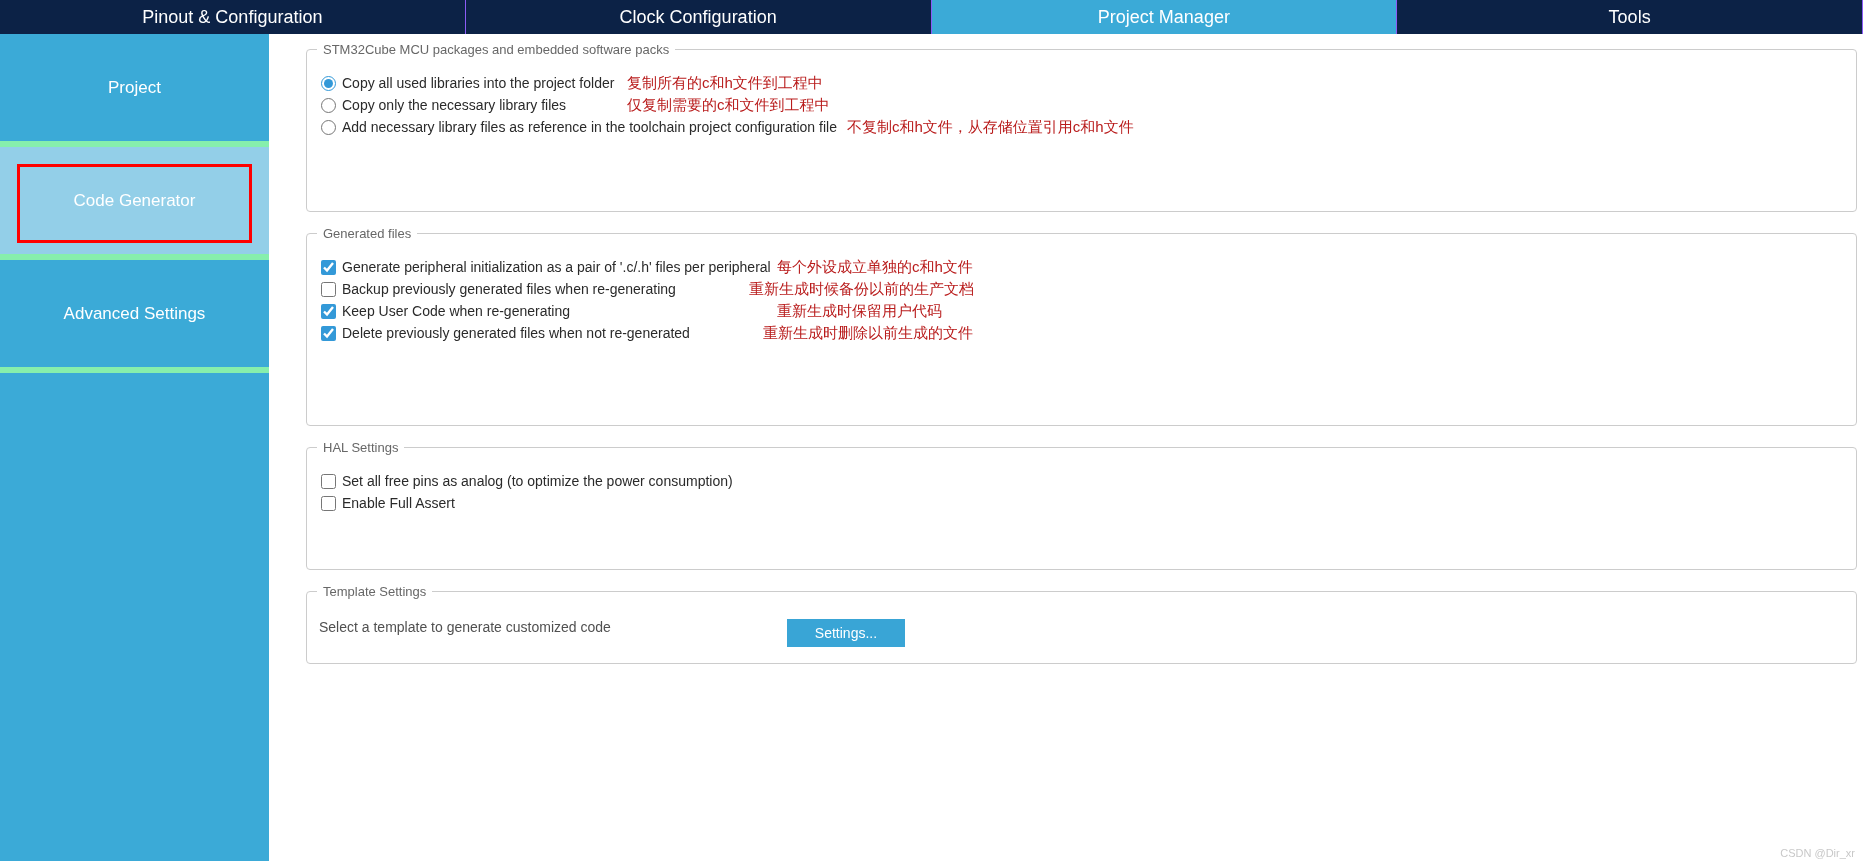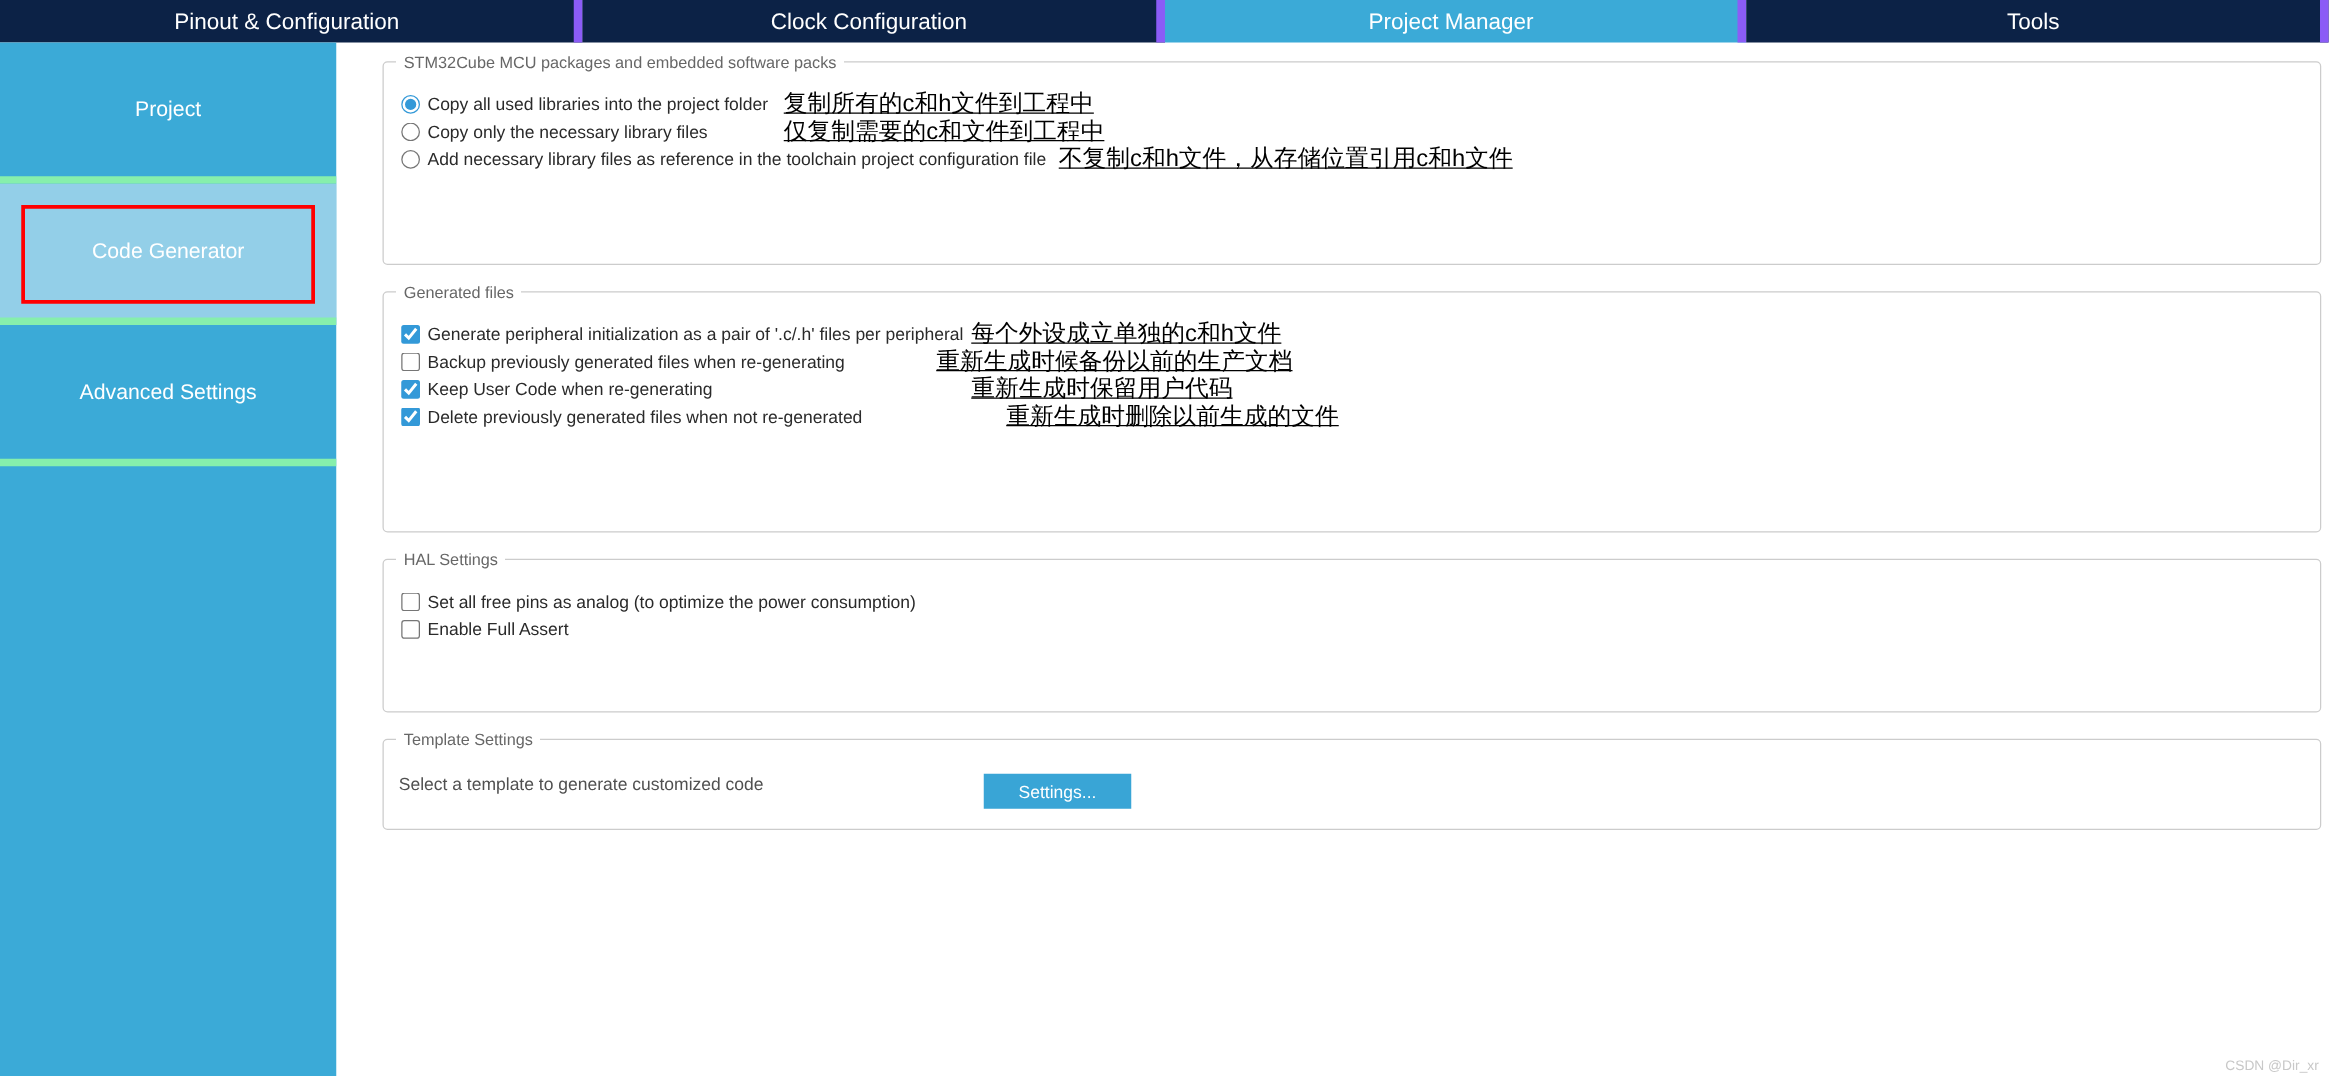--- a/index.html
+++ b/index.html
@@ -1,36 +1,36 @@
 <!DOCTYPE html>
 <html><head>
   <meta charset="utf-8">
   <style>
     * { box-sizing: border-box; margin: 0; padding: 0; }
     body { font-family: Arial, sans-serif; font-size: 14px; background: #fff; width: 1863px; }
     
     .top-tabs { display: flex; height: 34px; }
-    .top-tab { flex: 1; display: flex; align-items: center; justify-content: center; background: #0c2246; color: #fff; font-size: 18px; cursor: pointer; border-right: 7px solid #8b5cf6; }
+    .top-tab { flex: 1; display: flex; align-items: center; justify-content: center; background: #0c2246; color: #fff; font-size: 18px; cursor: pointer; border-right: 1px solid #8b5cf6; }
     .top-tab.active { background: #3baad7; }
     
     .main { display: flex; height: 827px; }
     
     .sidebar { width: 269px; background: #3baad7; display: flex; flex-direction: column; }
     .side-item { height: 113px; display: flex; align-items: center; justify-content: center; color: #fff; font-size: 17px; cursor: pointer; border-bottom: 6px solid #86efac; }
     .side-item.active { background: #93cfe8; }
     .side-item.highlighted { outline: 3px solid #ff0000; outline-offset: -20px; }
     
     .content { flex: 1; padding: 8px 6px; position: relative; }
     
     fieldset { border: 1px solid #ccc; border-radius: 4px; margin-bottom: 14px; padding: 12px 10px 16px 10px; position: relative; margin-left: 31px; }
     legend { color: #676767; font-size: 13px; padding: 0 6px; }
     
     .row { display: flex; align-items: center; margin: 6px 0; position: relative; }
     .row label { color: #2a2a2a; font-size: 14px; margin-left: 6px; }
-    .annotation { color: #000000; font-size: 19px; position: absolute; text-decoration: underline; }
+    .annotation { color: #b91c1c; font-size: 15px; position: absolute; }
     
     input[type="radio"], input[type="checkbox"] { width: 15px; height: 15px; accent-color: #3399d8; margin-left: 4px; }
     
     .template-row { display: flex; align-items: flex-start; gap: 56px; padding: 8px 2px; }
     .template-row span { color: #505050; }
     .settings-btn { background: #39a5d6; color: #fff; border: none; padding: 6px 28px; font-size: 14px; cursor: pointer; margin-left: 120px; }
     
     .fs-packages { height: 170px; }
     .fs-generated { height: 200px; }
     .fs-hal { height: 130px; }
@@ -89,21 +89,21 @@
         <span class="annotation" style="left:432px;">重新生成时候备份以前的生产文档</span>
       </div>
       <div class="row">
         <input type="checkbox" checked="" style="">
         <label>Keep User Code when re-generating</label>
         <span class="annotation" style="left:460px;">重新生成时保留用户代码</span>
       </div>
       <div class="row">
         <input type="checkbox" checked="" style="">
         <label>Delete previously generated files when not re-generated</label>
-        <span class="annotation" style="left:488px;">重新生成时删除以前生成的文件</span>
+        <span class="annotation" style="left:446px;">重新生成时删除以前生成的文件</span>
       </div>
     </fieldset>
 
     <fieldset class="fs-hal">
       <legend>HAL Settings</legend>
       <div class="row">
         <input type="checkbox" style="">
         <label>Set all free pins as analog (to optimize the power consumption)</label>
       </div>
       <div class="row">

